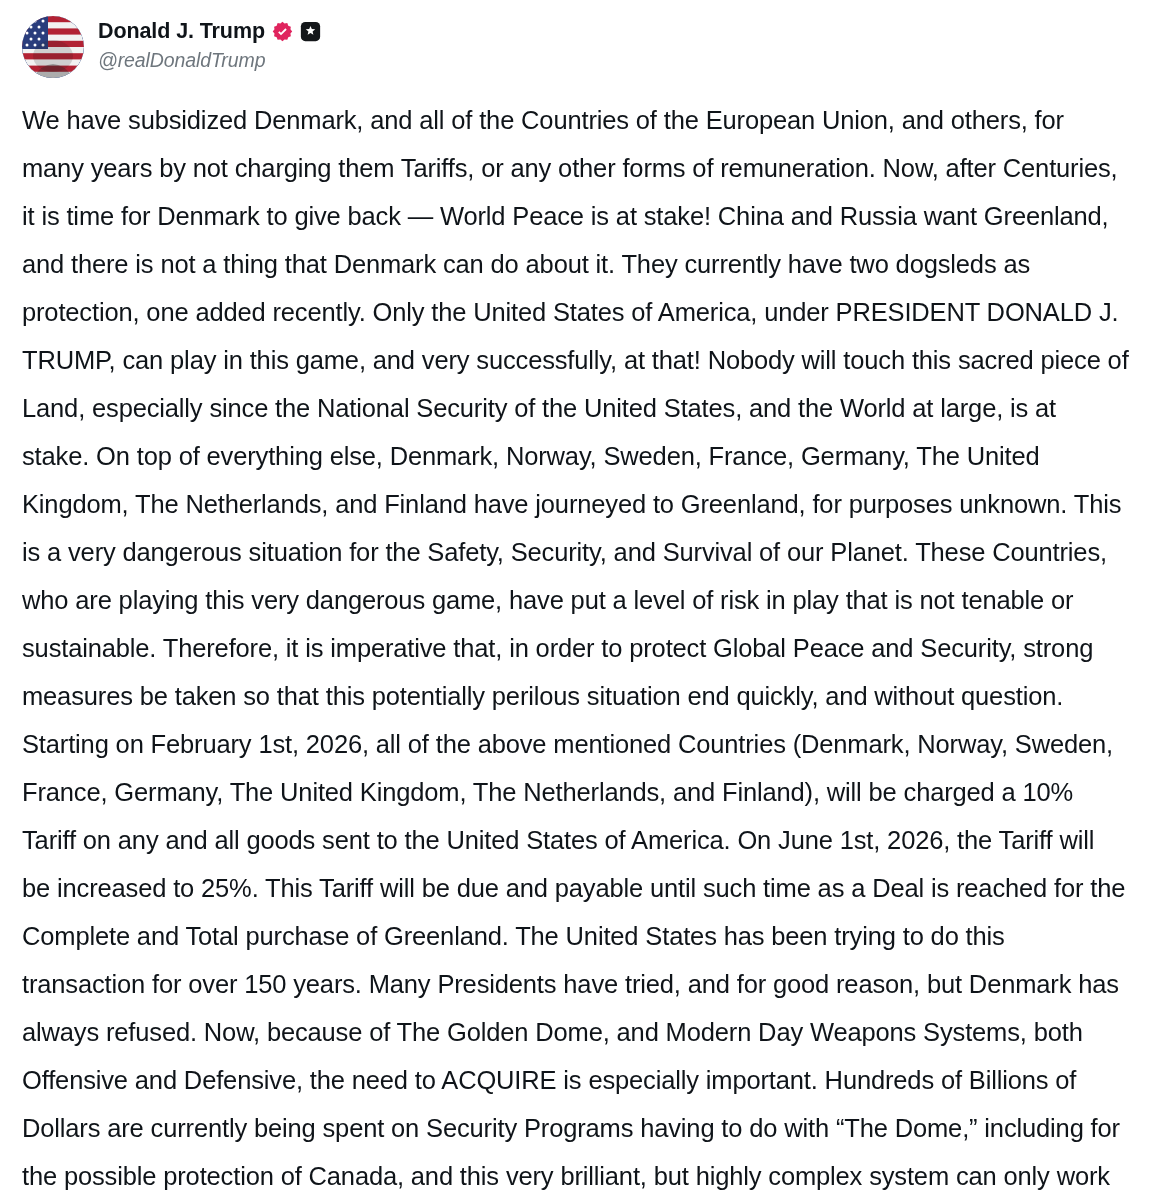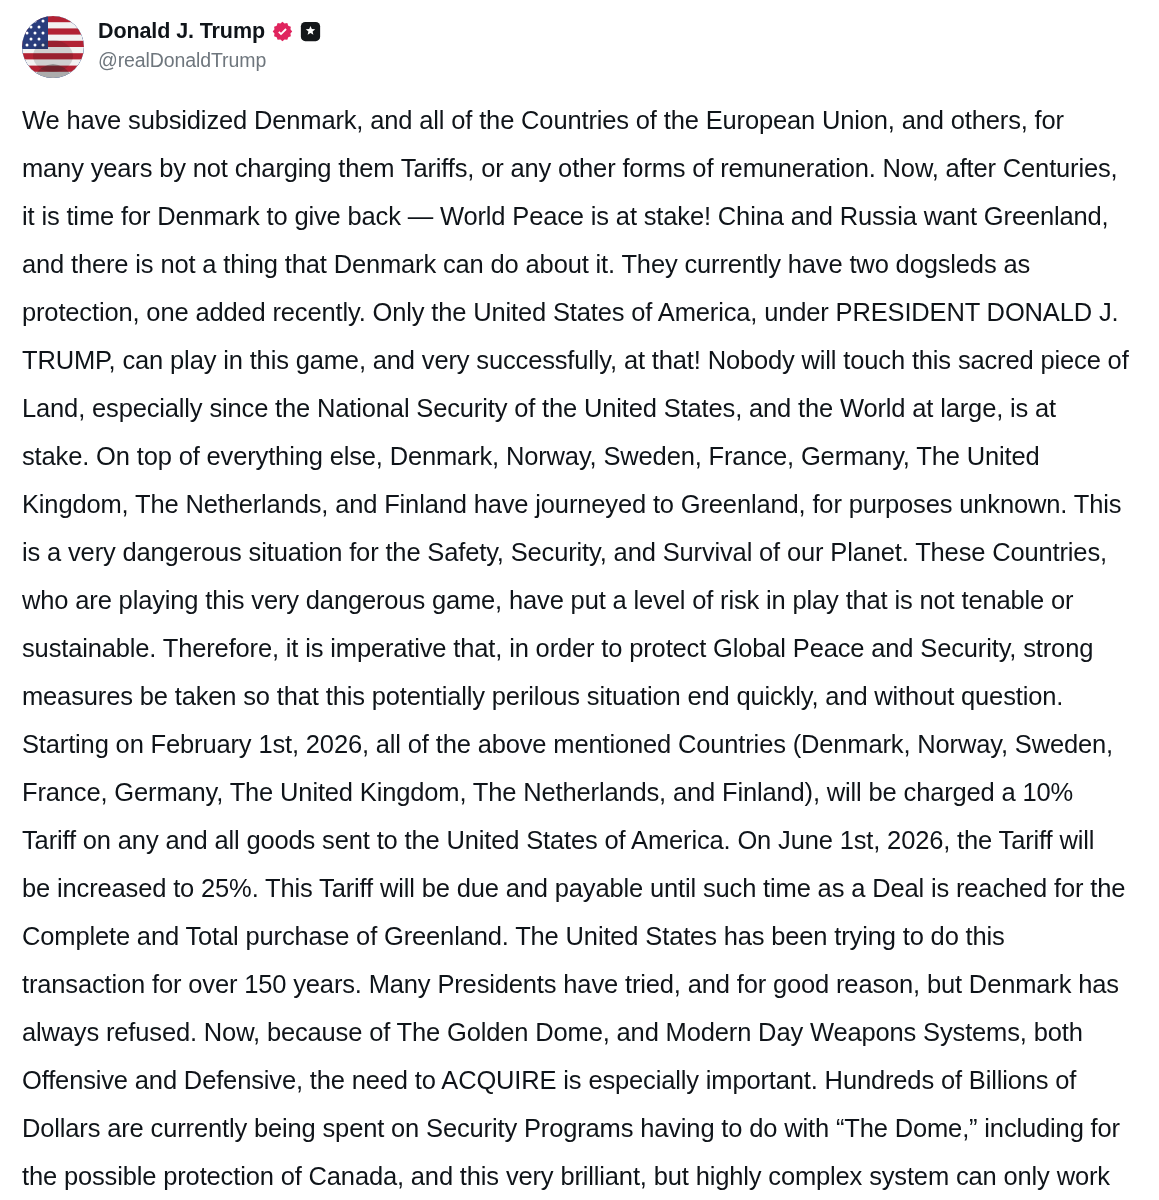--- a/index.html
+++ b/index.html
@@ -63,20 +63,21 @@
     width: 21px;
     height: 21px;
     flex: 0 0 auto;
     display: inline-block;
   }
   .handle {
     font-size: 19.5px;
     color: #6e767d;
     margin-top: 5px;
     letter-spacing: -0.1px;
+    font-style: italic;
   }
   .body-text {
     font-size: 25.5px;
     line-height: 48px;
     color: #0f1419;
     letter-spacing: -0.15px;
     white-space: pre-wrap;
     word-wrap: break-word;
   }
   .signature {

